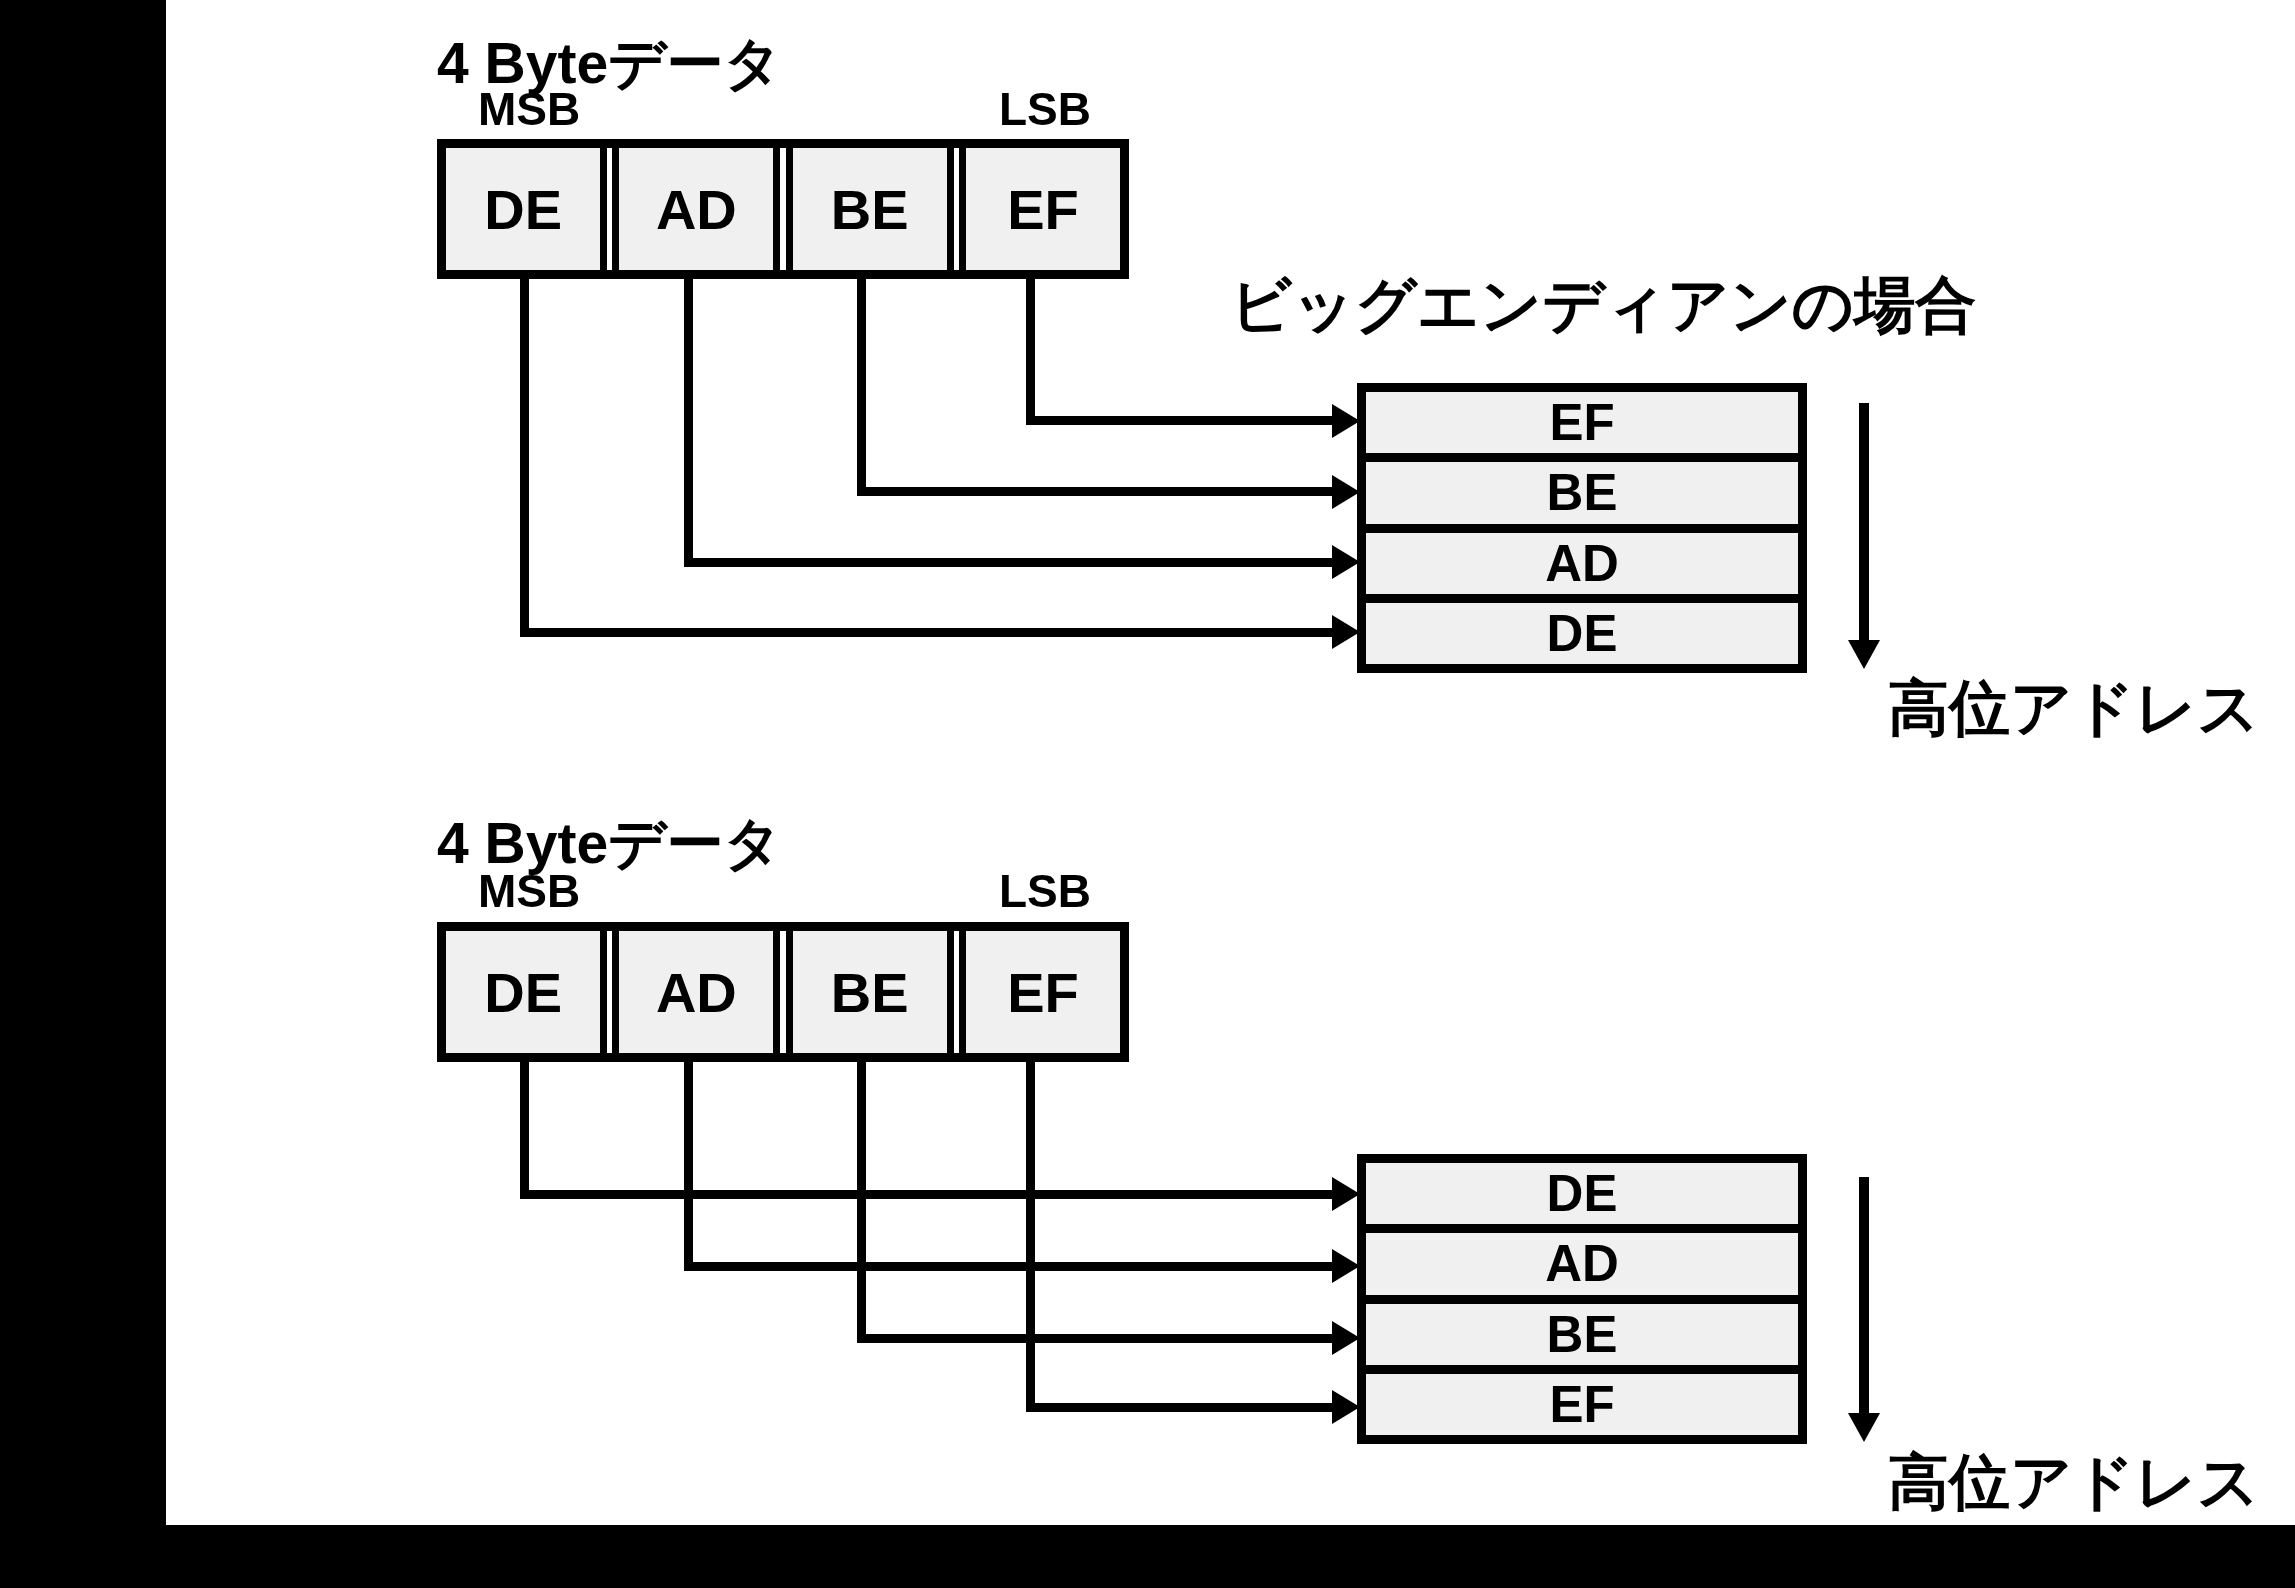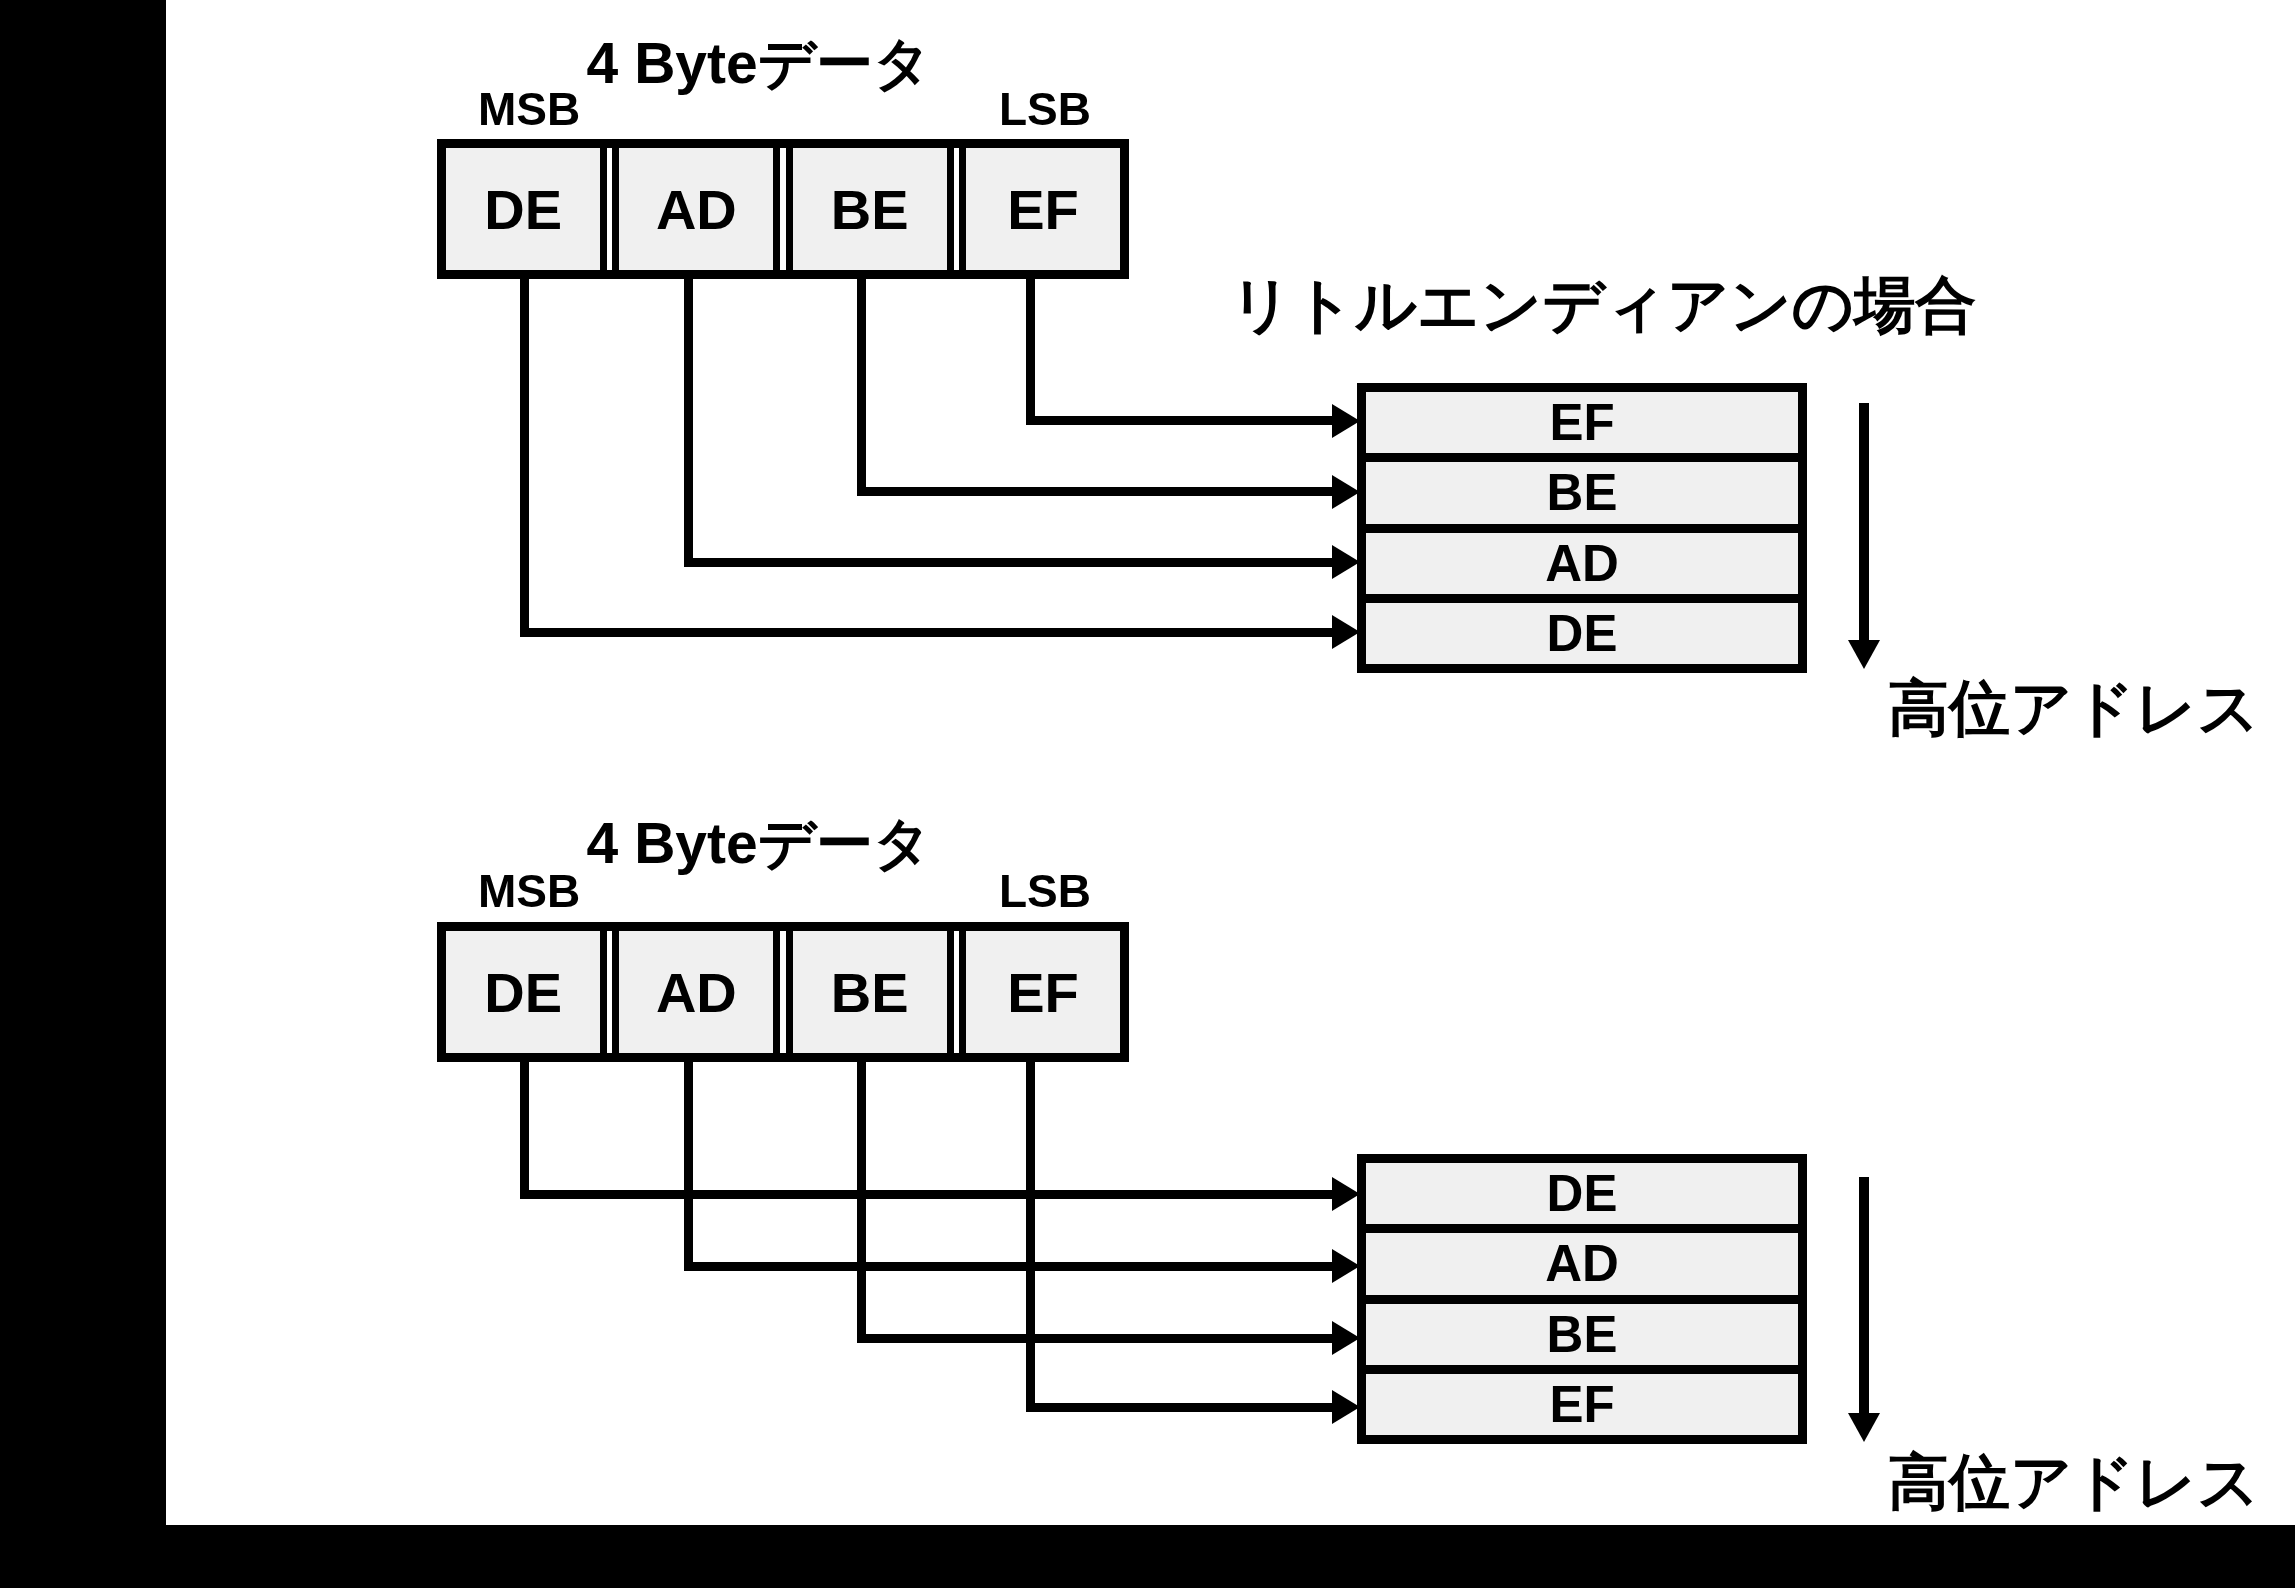--- a/index.html
+++ b/index.html
@@ -12,21 +12,20 @@
     font-family: "Liberation Sans", "DejaVu Sans", sans-serif;
     font-weight: bold;
     color: #000000;
   }
   .band { position: absolute; background: #000000; }
 
   .big-title {
     position: absolute;
     font-size: 57px;
     line-height: 64px;
-    text-align: center;
     white-space: nowrap;
   }
   .bit-label {
     position: absolute;
     font-size: 46px;
     line-height: 48px;
     white-space: nowrap;
   }
   .case-title {
     position: absolute;
@@ -116,21 +115,21 @@
   <div class="bit-label" style="left:478px; top:85px;">MSB</div>
   <div class="bit-label" style="left:999px; top:85px;">LSB</div>
 
   <div class="byte-box" style="left:437px; top:139px;">
     <div class="byte-cell">DE</div>
     <div class="byte-cell">AD</div>
     <div class="byte-cell">BE</div>
     <div class="byte-cell">EF</div>
   </div>
 
-  <div class="case-title" style="left:1230px; top:271px;">リトルエンディアンの場合</div>
+  <div class="case-title" style="left:1230px; top:271px;">ビッグエンディアンの場合</div>
 
   <div class="vline" style="left:1026px; top:277px; height:148px;"></div>
   <div class="vline" style="left:857px; top:277px; height:219px;"></div>
   <div class="vline" style="left:684px; top:277px; height:290px;"></div>
   <div class="vline" style="left:520px;  top:277px; height:359px;"></div>
 
   <div class="hline" style="left:1026px; top:416px; width:311px;"></div>
   <div class="hline" style="left:857px; top:487px; width:480px;"></div>
   <div class="hline" style="left:684px; top:558px; width:652px;"></div>
   <div class="hline" style="left:520px;  top:628px; width:816px;"></div>

